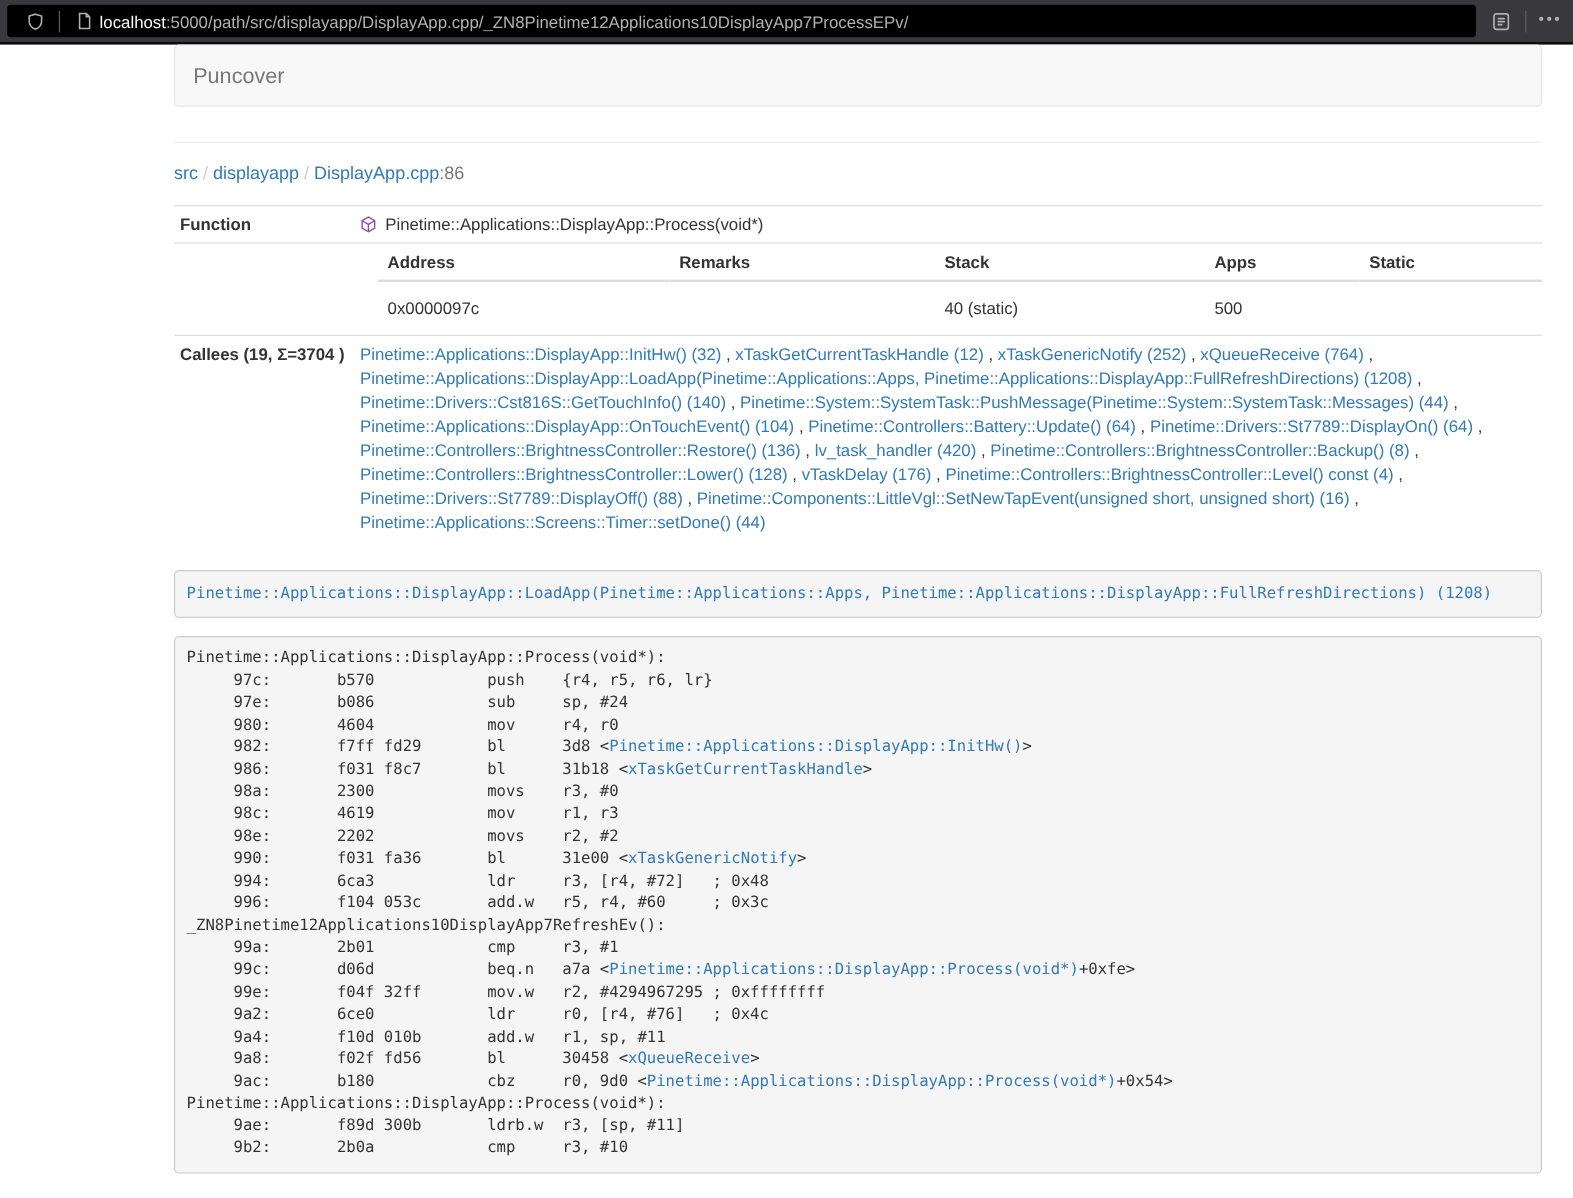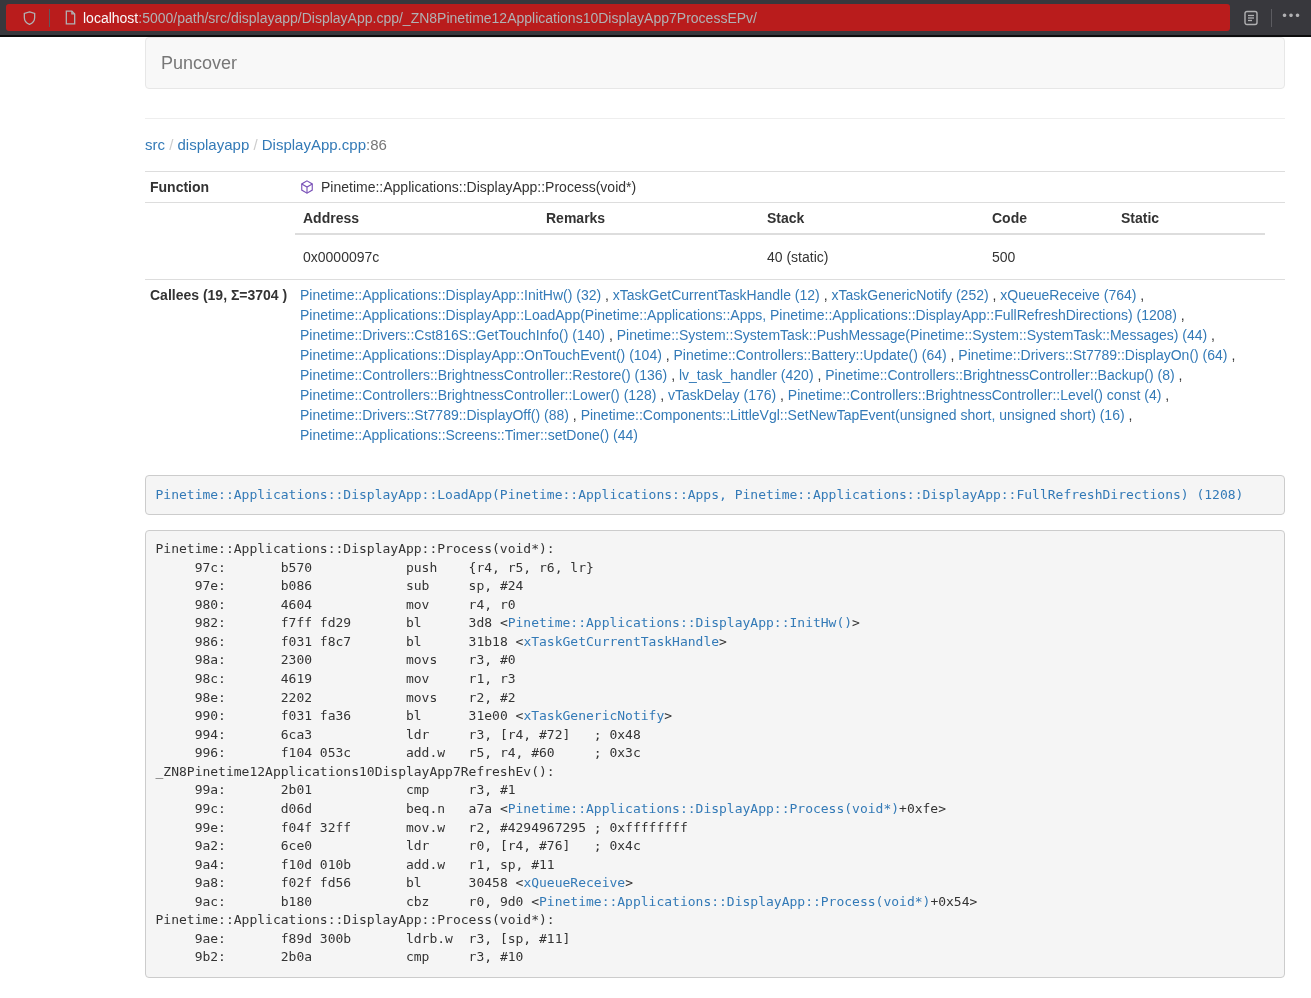--- a/index.html
+++ b/index.html
@@ -12,21 +12,21 @@
   }
 
   
   .browser-bar {
     height:37px; background:#38383d;
     border-bottom:2px solid #0c0c0d;
     display:flex; align-items:center;
     padding:0 6px;
   }
   .url-field {
-    flex:1; height:27px; background:#b91c1c; border-radius:3px;
+    flex:1; height:27px; background:#000000; border-radius:3px;
     display:flex; align-items:center; padding:0 10px;
     font-size:14px; color:#b1b1b3; cursor:text;
     overflow:hidden; white-space:nowrap;
   }
   .url-host { color:#f9f9fa; }
   .url-rest { color:#b1b1b3; }
   .chrome-icon { display:flex; align-items:center; justify-content:center; width:26px; height:22px; flex:0 0 auto; }
   .vsep { width:1px; height:18px; background:#5c5c61; margin:0 7px; flex:0 0 auto; }
   .url-text { overflow:hidden; text-overflow:ellipsis; }
   .meatballs { font-size:13px; letter-spacing:2px; color:#b1b1b3; line-height:1; padding-bottom:4px; }
@@ -49,21 +49,21 @@
   .crumb-suffix { color:#777; }
 
   
   table.main { width:100%; border-collapse:collapse; margin-top:16px; font-size:14px; color:#333; }
   table.main > tbody > tr > td {
     border-top:1px solid #ddd; padding:5px; vertical-align:top; line-height:20px; text-align:left;
   }
   td.label-col { width:150px; font-weight:bold;margin-top:40px; }
   td.nested-cell { padding:0 !important; }
 
-  table.nested { border-collapse:collapse; width:970px; font-size:14px; }
+  table.nested { border-collapse:collapse; width:970px; margin-left:20px; font-size:14px; }
   table.nested th {
     text-align:left; font-weight:bold; padding:5px 8px;
     border-bottom:2px solid #ddd; line-height:20px;
   }
   table.nested td { padding:12px 8px; border-top:1px solid #ddd; line-height:20px; }
 
   .func-cell { display:flex; align-items:center; gap:7px; }
   .cube { flex:0 0 auto; display:inline-flex; }
 
   .callees { line-height:20px; }
@@ -153,21 +153,21 @@
                 <col style="width:221px">
                 <col style="width:225px">
                 <col style="width:129px">
                 <col>
               </colgroup>
             <thead>
               <tr>
                 <th>Address</th>
                 <th>Remarks</th>
                 <th>Stack</th>
-                <th>Code</th>
+                <th>Apps</th>
                 <th>Static</th>
               </tr>
             </thead>
             <tbody>
               <tr>
                 <td>0x0000097c</td>
                 <td></td>
                 <td>40 (static)</td>
                 <td>500</td>
                 <td></td>

